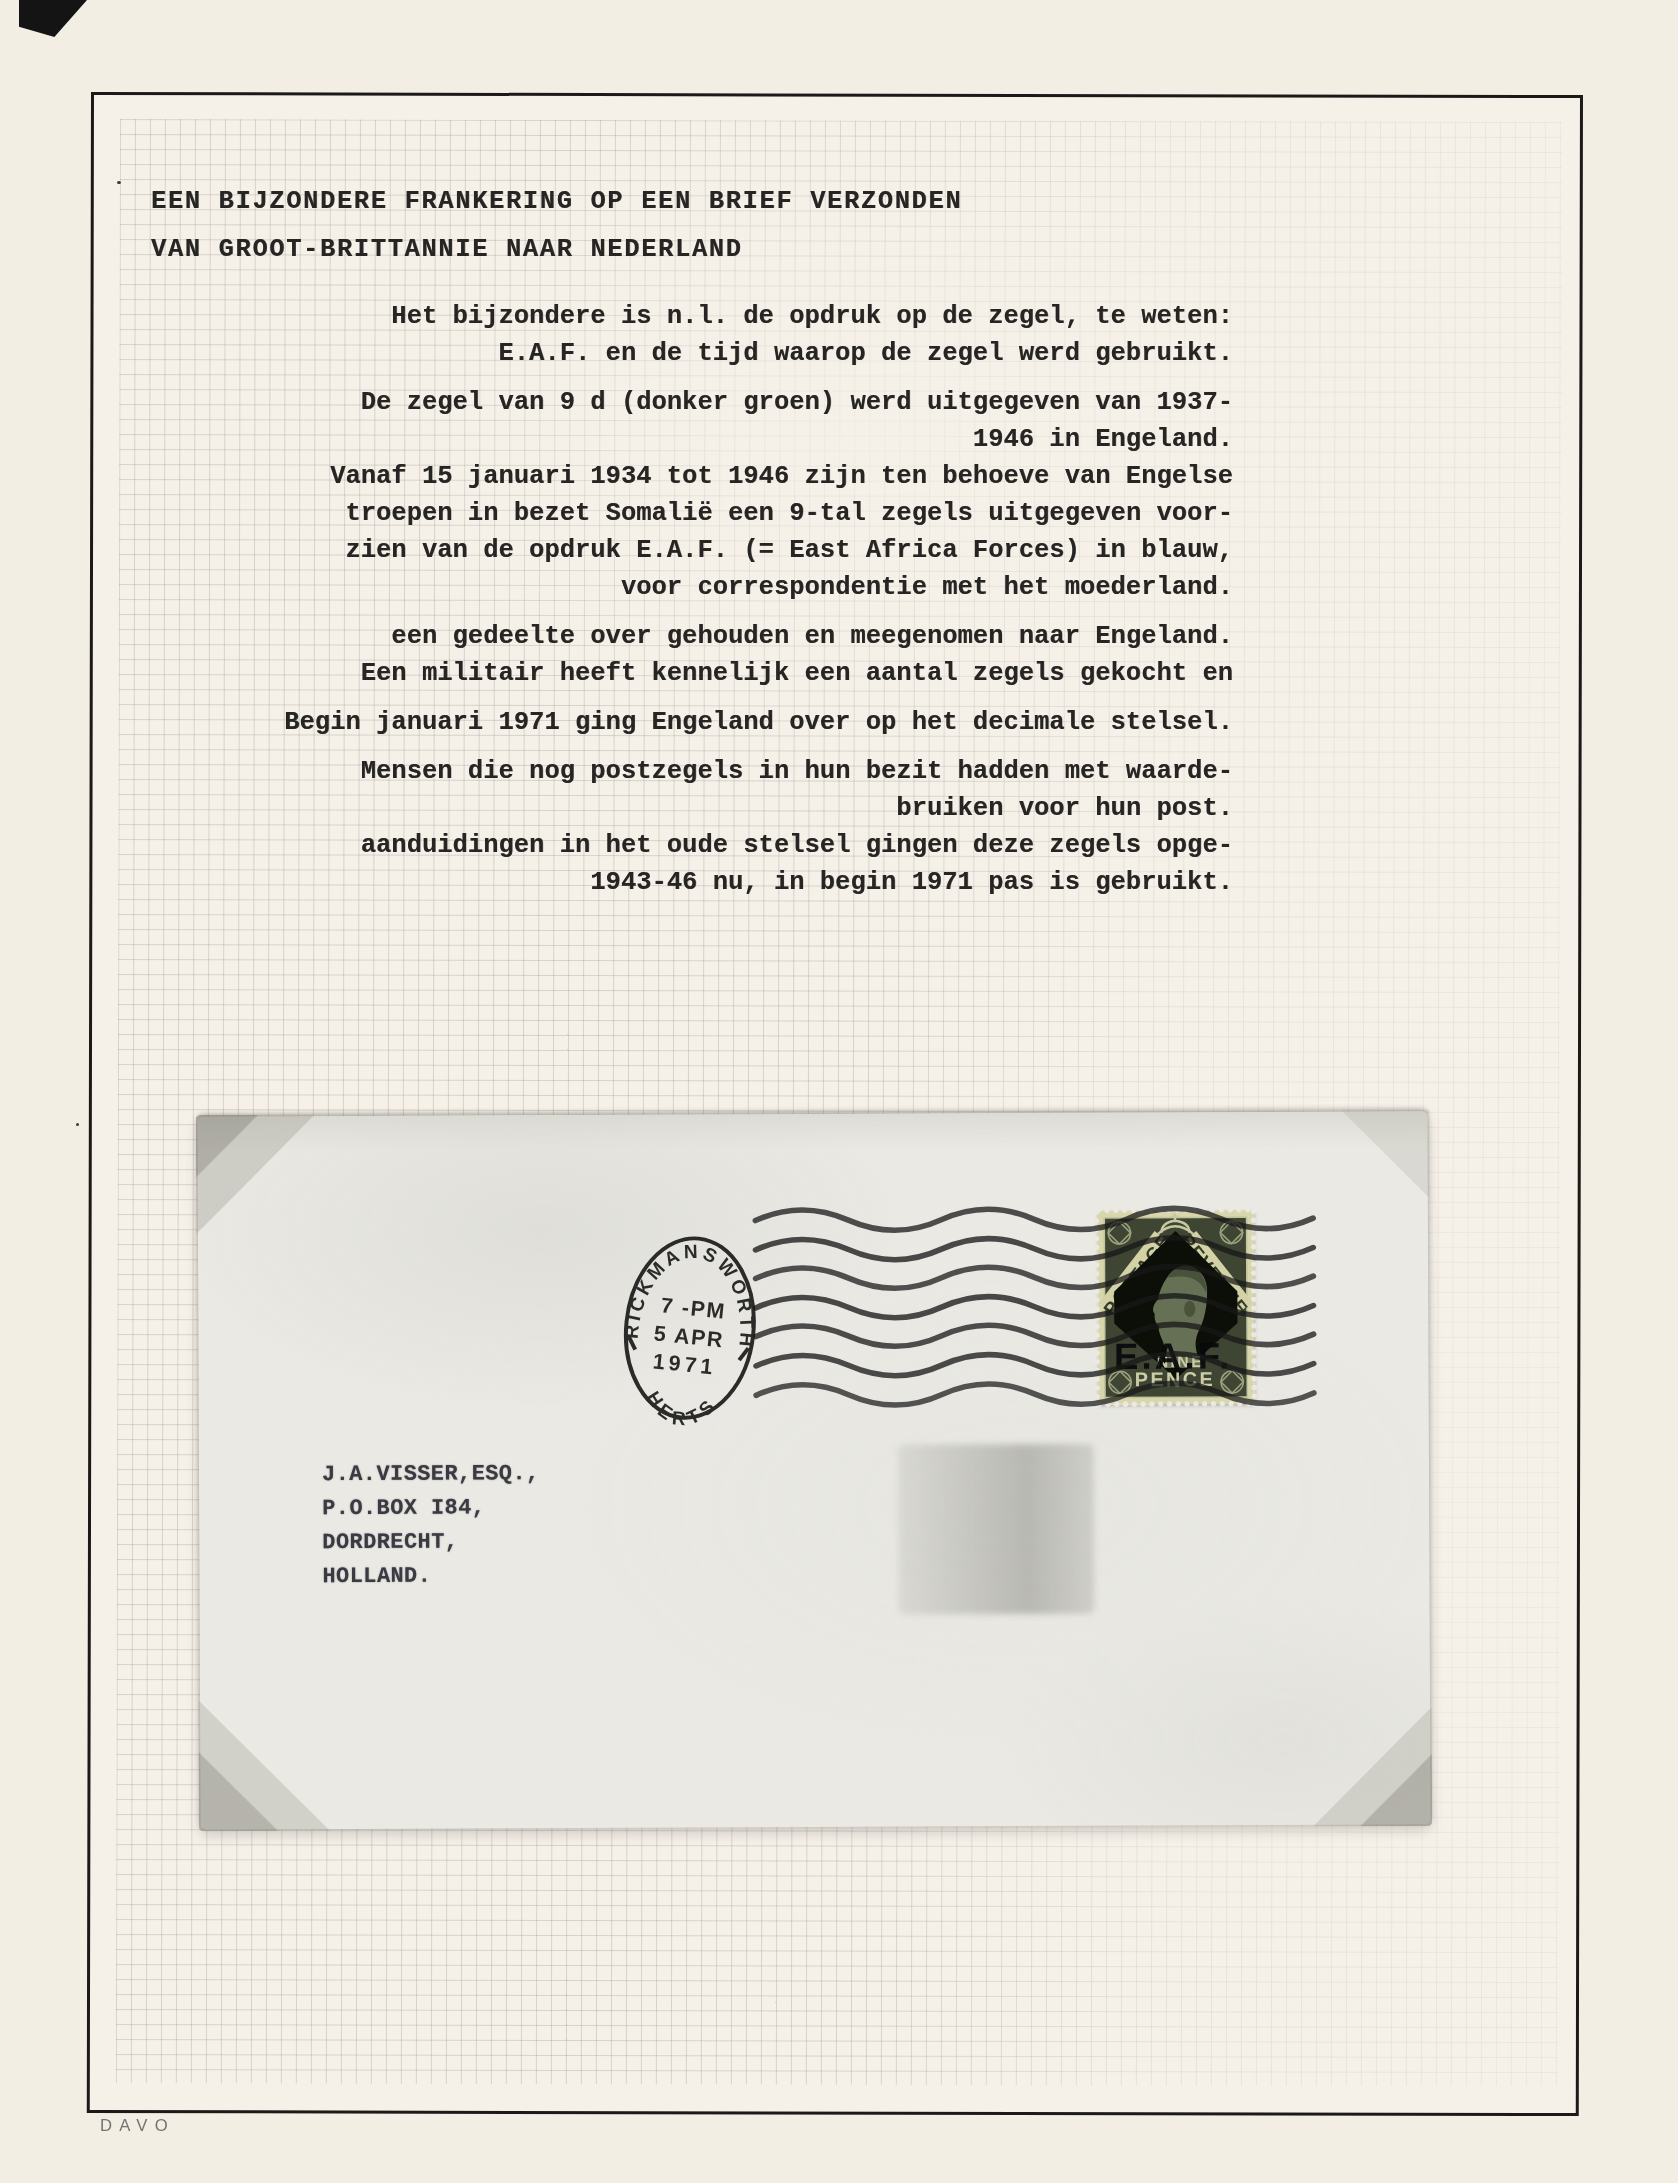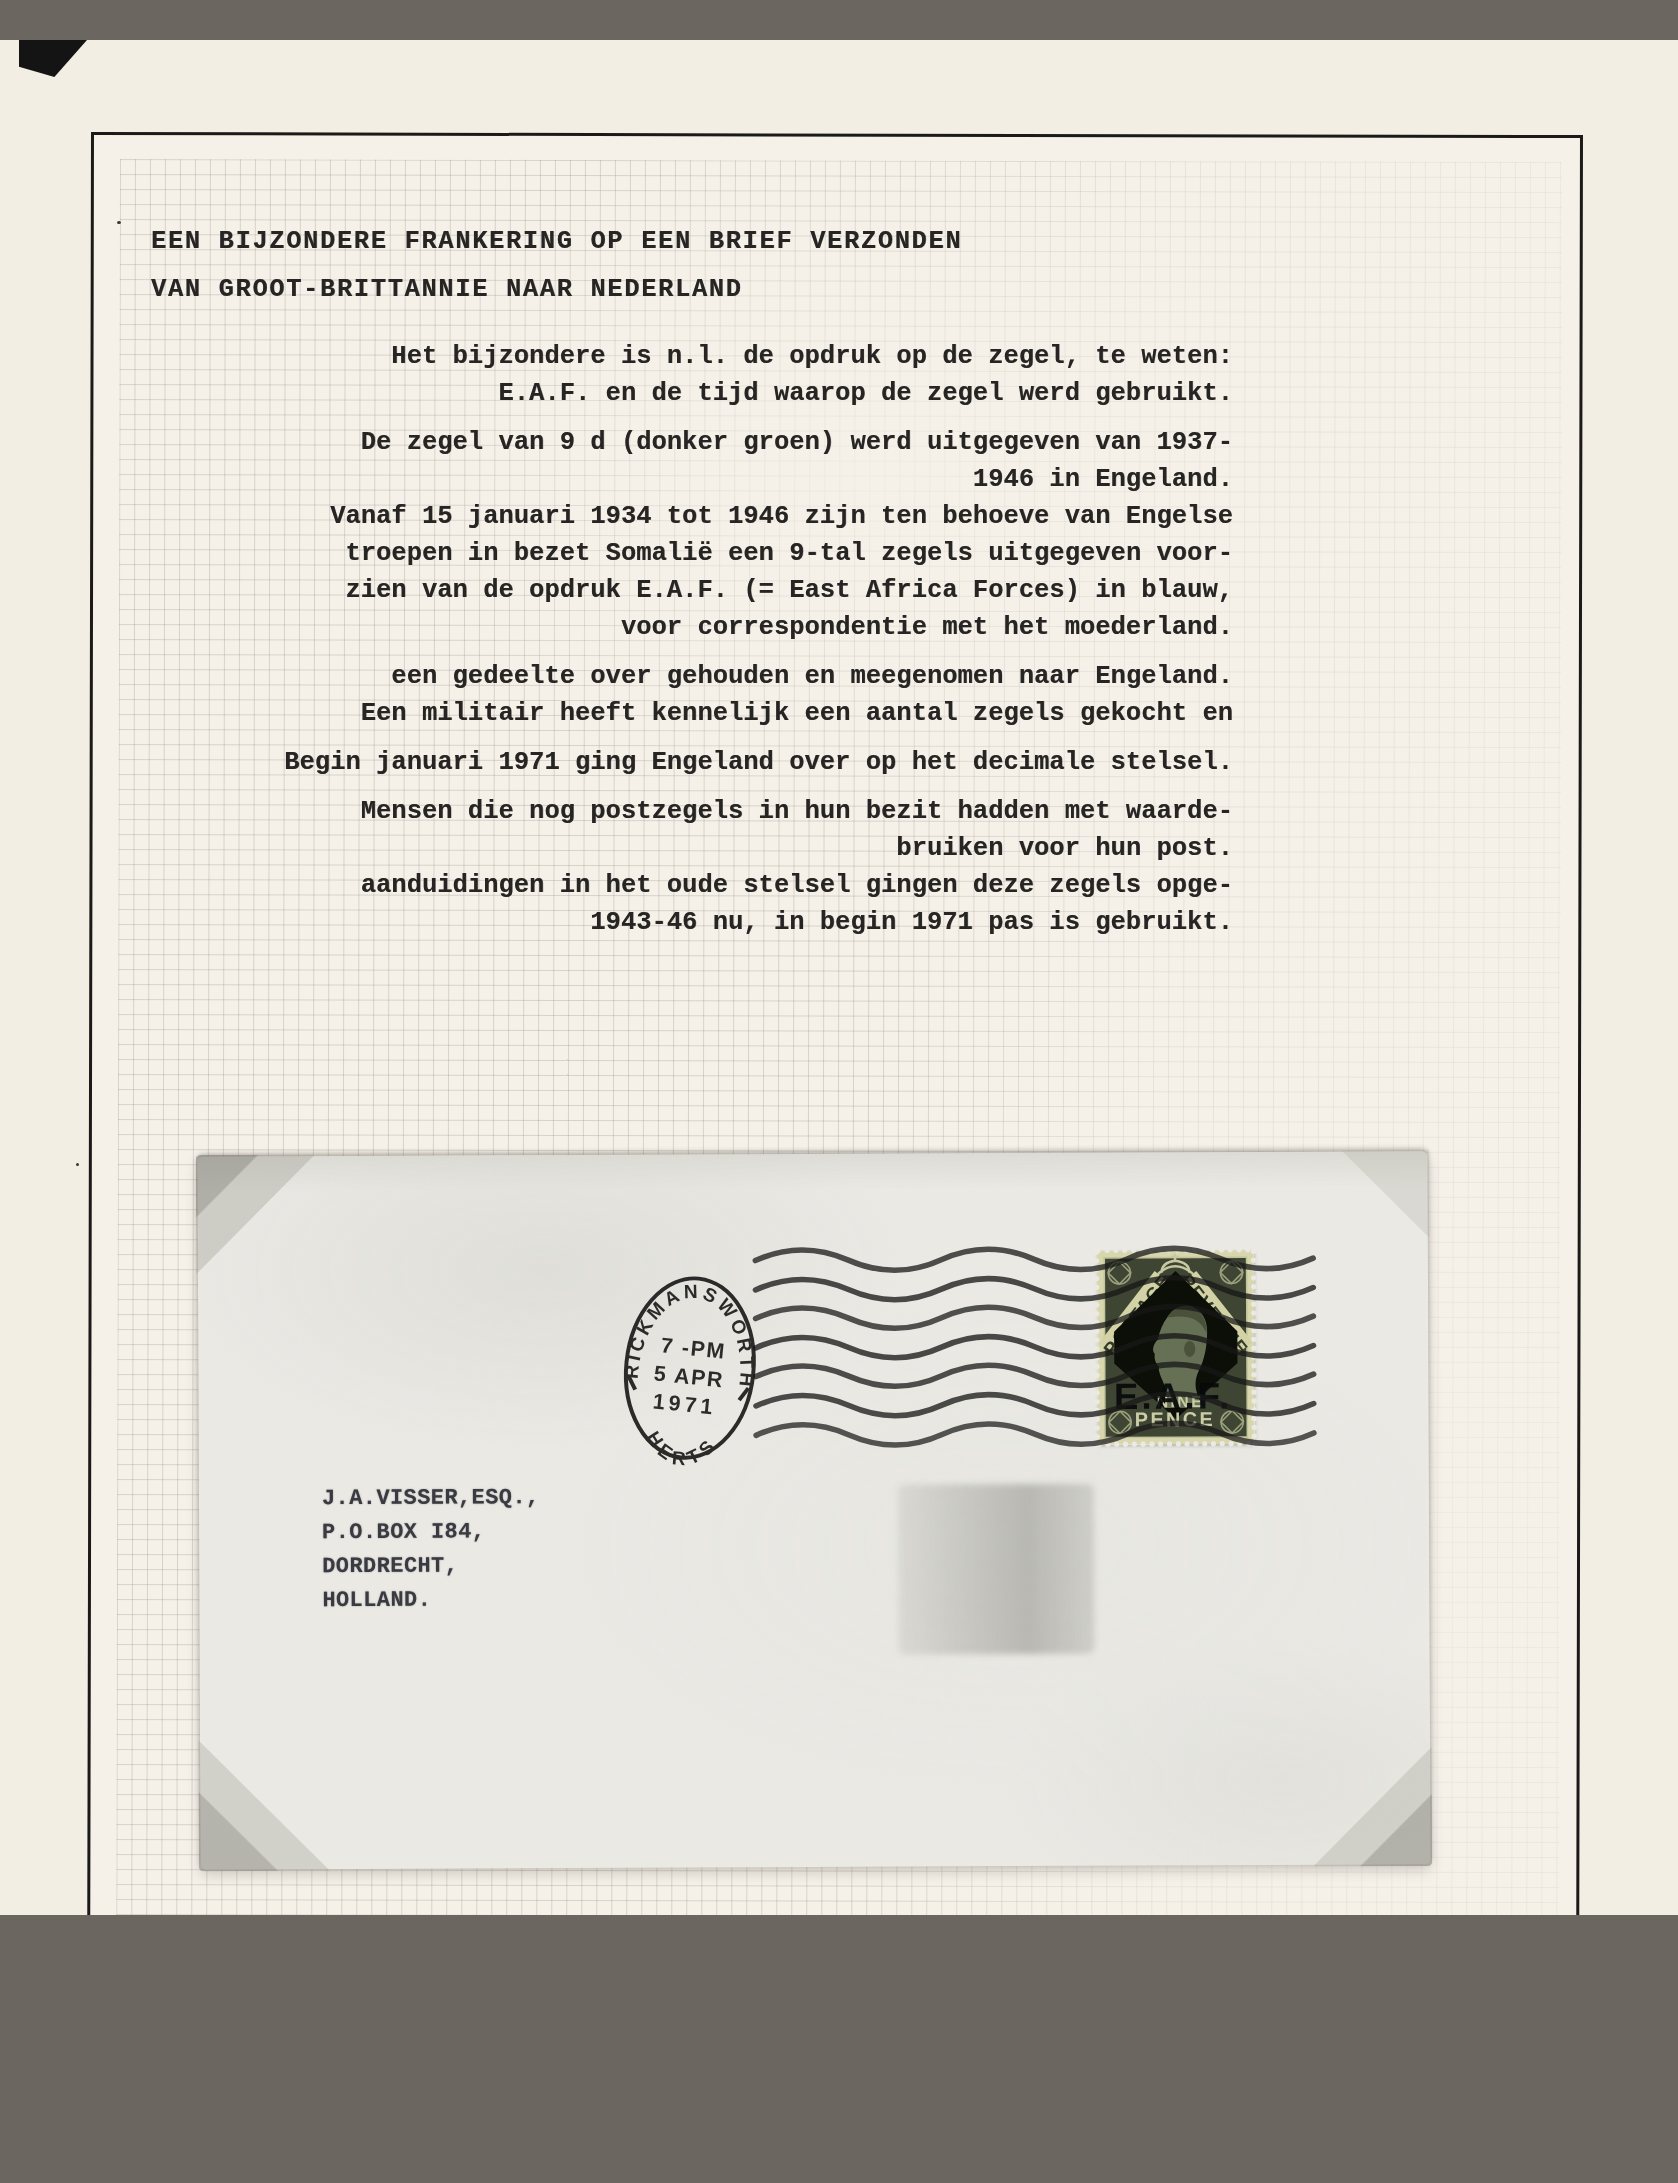--- a/index.html
+++ b/index.html
@@ -1,21 +1,20 @@
 <!DOCTYPE html>
 <html style="font-size:12.7px"><head>
 <meta charset="utf-8">
 <title>Album page</title>
 <style>
   html,body { margin:0; padding:0; background:#6b6760; }
   .canvas {
-    position:relative; width:1678px; height:1875px; overflow:hidden;
+    position:relative; width:1678px; height:2183px; overflow:hidden;
     background:#f2eee3;
     font-family:"Liberation Mono", monospace;
-    margin-top:40px;
   }
   
   .corner-wedge { position:absolute; left:19px; top:0; width:68px; height:37px;
     background:#141414; clip-path:polygon(0 0,100% 0,52% 100%,0 72%); }
   .speck { position:absolute; background:#3a372f; border-radius:50%; }
 
   
   .frame { position:absolute; left:91px; top:92px; width:1486px; height:2015px;
     border:3.2px solid #1b1a18; background:#f5f1e9; transform:rotate(0.12deg);
     transform-origin:top left; }
@@ -60,21 +59,21 @@
     background:linear-gradient(45deg, rgba(128,126,117,0.5) 0 30%, rgba(170,168,158,0.38) 31%);
     clip-path:polygon(0 0,0 100%,100% 100%); border-radius:0 0 0 5.6px; }
   .mount.br { right:-1.6px; bottom:-1.6px; width:119px; height:119px;
     background:linear-gradient(315deg, rgba(126,124,115,0.5) 0 30%, rgba(170,168,158,0.36) 31%);
     clip-path:polygon(100% 0,100% 100%,0 100%); border-radius:0 0 5.6px 0; }
 
   .smudge { position:absolute; left:699px; top:331px; width:196px; height:170px;
     border-radius:6.4px; filter:blur(3.2px);
     background:linear-gradient(to right, rgba(158,158,152,0.2), rgba(134,134,128,0.48) 66%, rgba(150,150,144,0.3)); }
 
-  .address { position:absolute; left:123px; top:326px;
+  .address { position:absolute; left:123px; top:342px;
     font-size:22px; font-weight:700; line-height:34px; letter-spacing:0.4px;
     color:#3a3b42; text-shadow:0 0 1.6px rgba(58,59,66,0.55); }
 
   .postmark { position:absolute; left:404px; top:102px; width:175px; height:223px;
     transform:rotate(6deg); opacity:0.93; }
   .postmark text, .stamp text { font-family:"Liberation Sans", sans-serif; }
 
   .stamp { position:absolute; left:899px; top:98px; width:157px; height:194px;
     box-shadow:0.8px 1.6px 3.2px rgba(60,58,50,0.3); }
   .perf { position:absolute;

